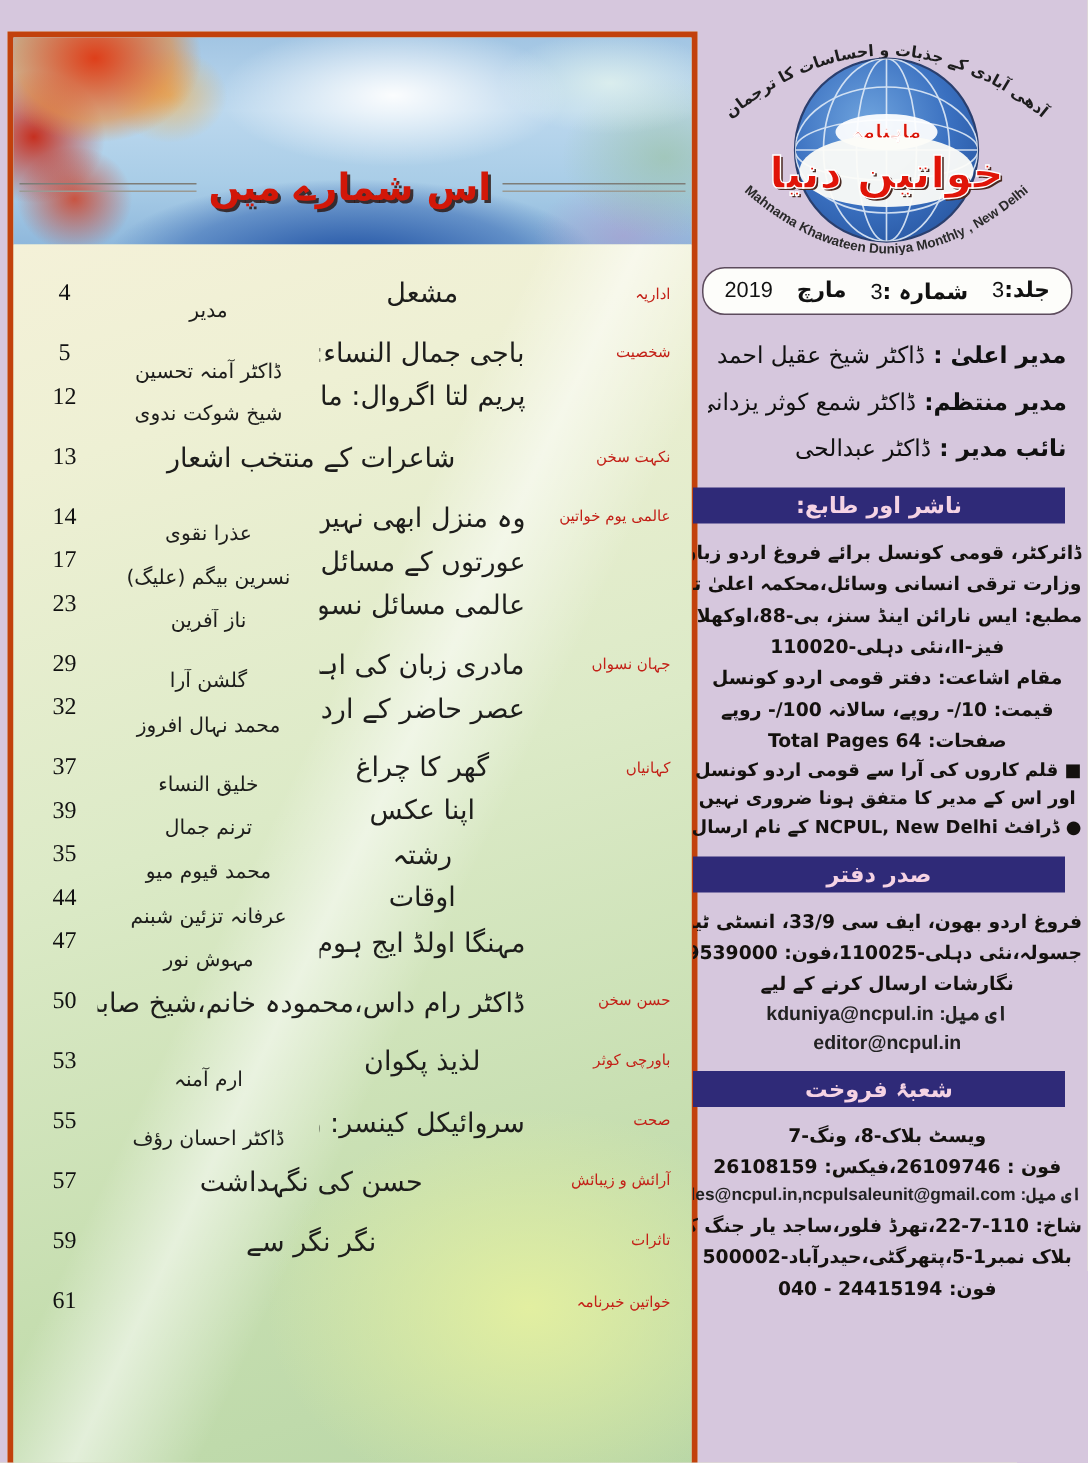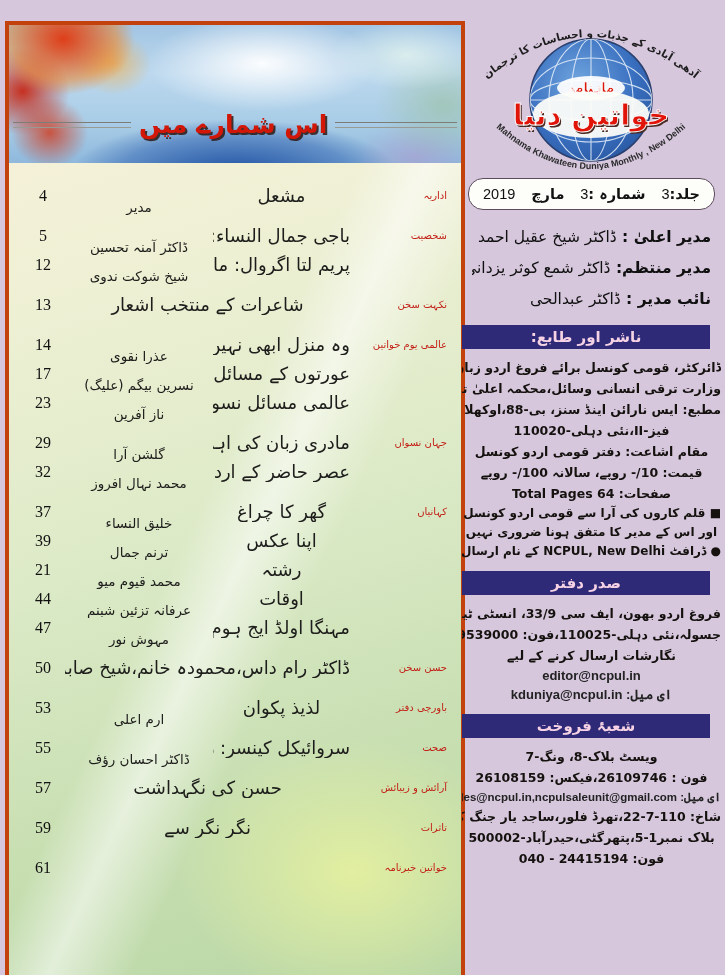--- a/index.html
+++ b/index.html
@@ -140,44 +140,44 @@
           <div class="toc-row">
             <div class="toc-section"></div>
             <div class="toc-title">اپنا عکس</div>
             <div class="toc-author">ترنم جمال</div>
             <div class="toc-page">39</div>
           </div>
           <div class="toc-row">
             <div class="toc-section"></div>
             <div class="toc-title">رشتہ</div>
             <div class="toc-author">محمد قیوم میو</div>
-            <div class="toc-page">21</div>
+            <div class="toc-page">35</div>
           </div>
           <div class="toc-row">
             <div class="toc-section"></div>
             <div class="toc-title">اوقات</div>
             <div class="toc-author">عرفانہ تزئین شبنم</div>
             <div class="toc-page">44</div>
           </div>
           <div class="toc-row">
             <div class="toc-section"></div>
             <div class="toc-title">مہنگا اولڈ ایج ہوم</div>
             <div class="toc-author">مہوش نور</div>
             <div class="toc-page">47</div>
           </div>
           <div class="toc-row group-start">
             <div class="toc-section">حسن سخن</div>
             <div class="toc-title">ڈاکٹر رام داس،محمودہ خانم،شیخ صابرالدین نورالدین</div>
             <div class="toc-author no-author"></div>
             <div class="toc-page">50</div>
           </div>
           <div class="toc-row group-start">
-            <div class="toc-section">باورچی دفتر</div>
+            <div class="toc-section">باورچی کوثر</div>
             <div class="toc-title">لذیذ پکوان</div>
-            <div class="toc-author">ارم اعلی</div>
+            <div class="toc-author">ارم آمنہ</div>
             <div class="toc-page">53</div>
           </div>
           <div class="toc-row group-start">
             <div class="toc-section">صحت</div>
             <div class="toc-title">سروائیکل کینسر: رحم (Uterus) کا ایک اہم کینسر</div>
             <div class="toc-author">ڈاکٹر احسان رؤف</div>
             <div class="toc-page">55</div>
           </div>
           <div class="toc-row group-start">
             <div class="toc-section">آرائش و زیبائش</div>
@@ -269,22 +269,22 @@
         <div class="rc-note">● ڈرافٹ NCPUL, New Delhi کے نام ارسال کریں</div>
       </div>
 
     <div class="section-bar">صدر دفتر</div>
     <div class="rc-lines">
         <div class="rc-line">فروغ اردو بھون، ایف سی 33/9، انسٹی ٹیوشنل ایریا</div>
         <div class="rc-line">جسولہ،نئی دہلی-110025،فون: 49539000</div>
         <div class="rc-line">نگارشات ارسال کرنے کے لیے</div>
       </div>
     <div class="rc-lines">
+        <div class="rc-email">ای میل: kduniya@ncpul.in</div>
         <div class="rc-email">editor@ncpul.in</div>
-        <div class="rc-email">ای میل: kduniya@ncpul.in</div>
       </div>
 
     <div class="section-bar">شعبۂ فروخت</div>
     <div class="rc-lines">
         <div class="rc-line">ویسٹ بلاک-8، ونگ-7</div>
         <div class="rc-line">فون : 26109746،فیکس: 26108159</div>
       </div>
     <div class="rc-lines">
         <div class="rc-email-small">ای میل: sales@ncpul.in,ncpulsaleunit@gmail.com</div>
       </div>

